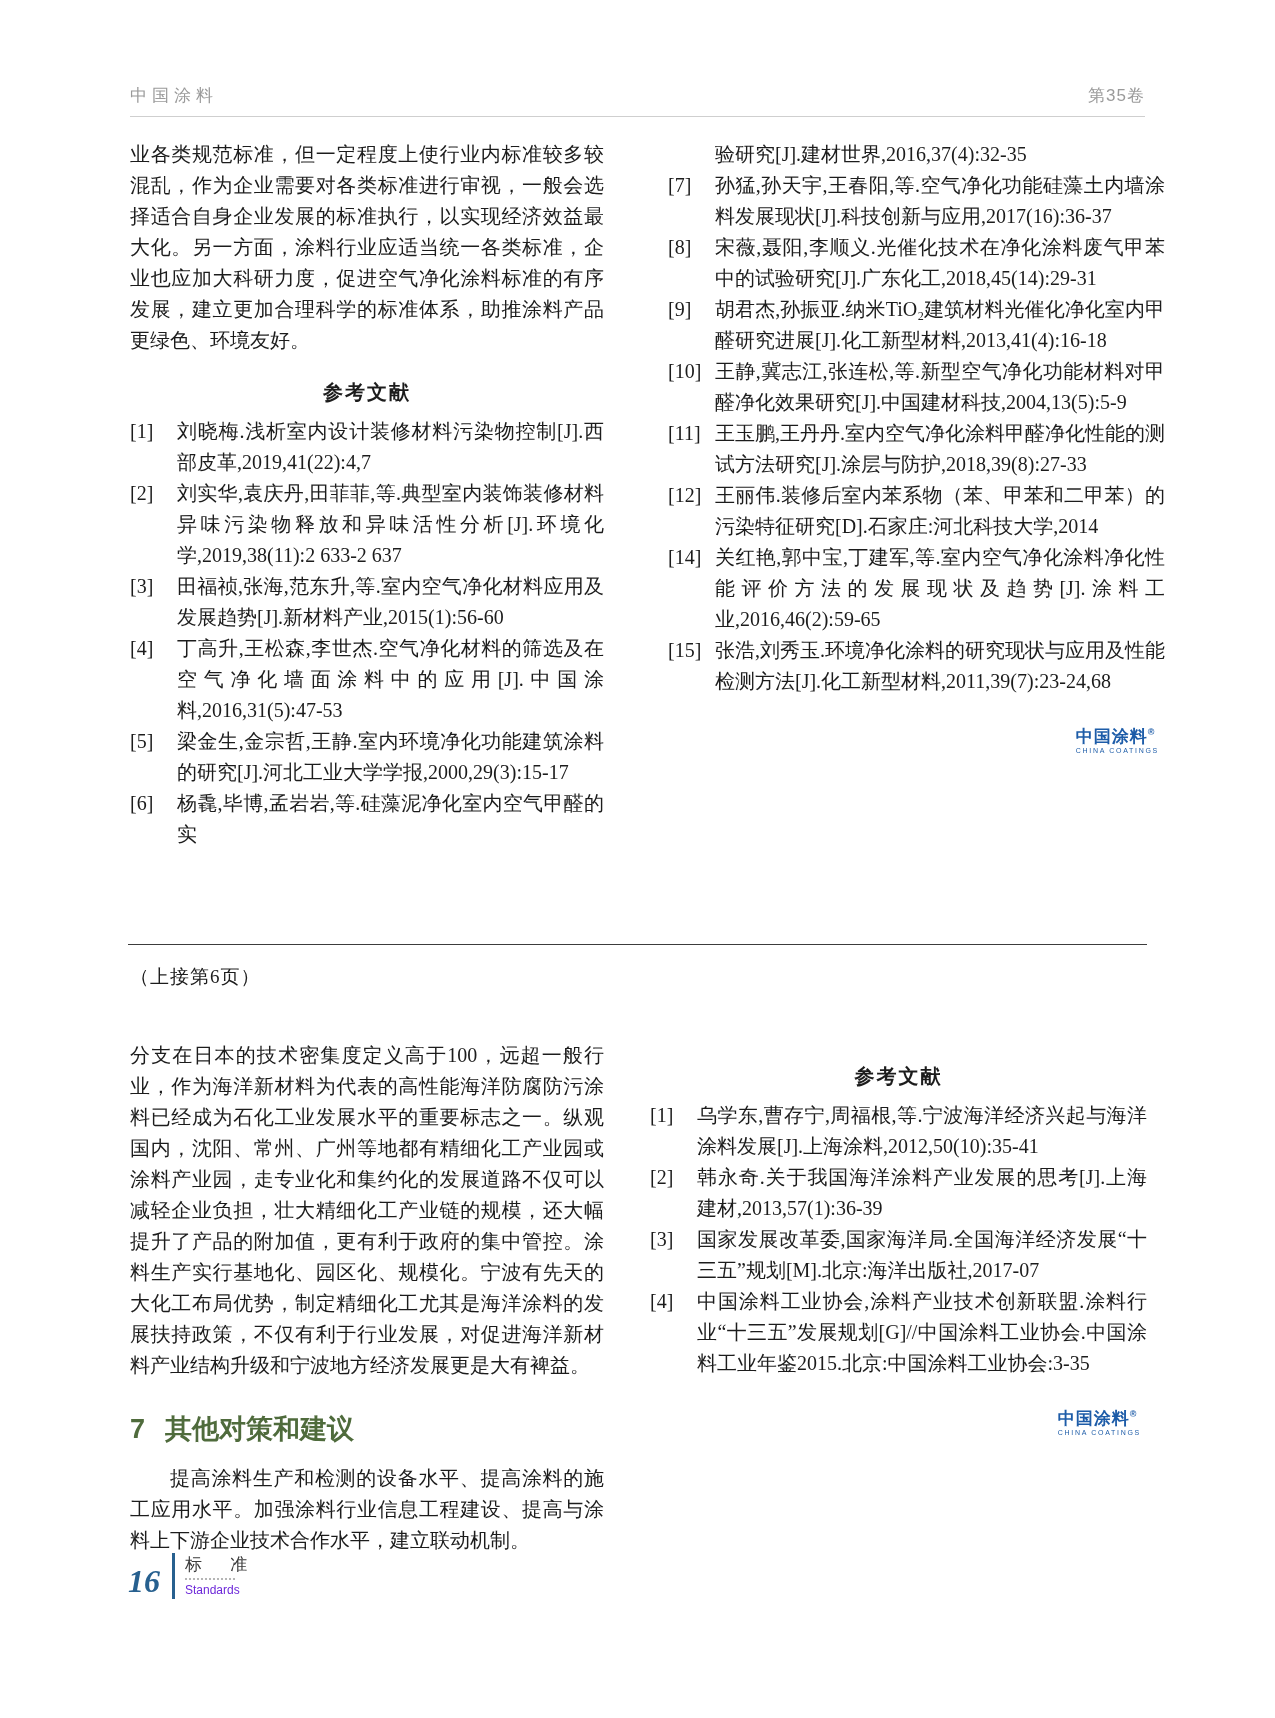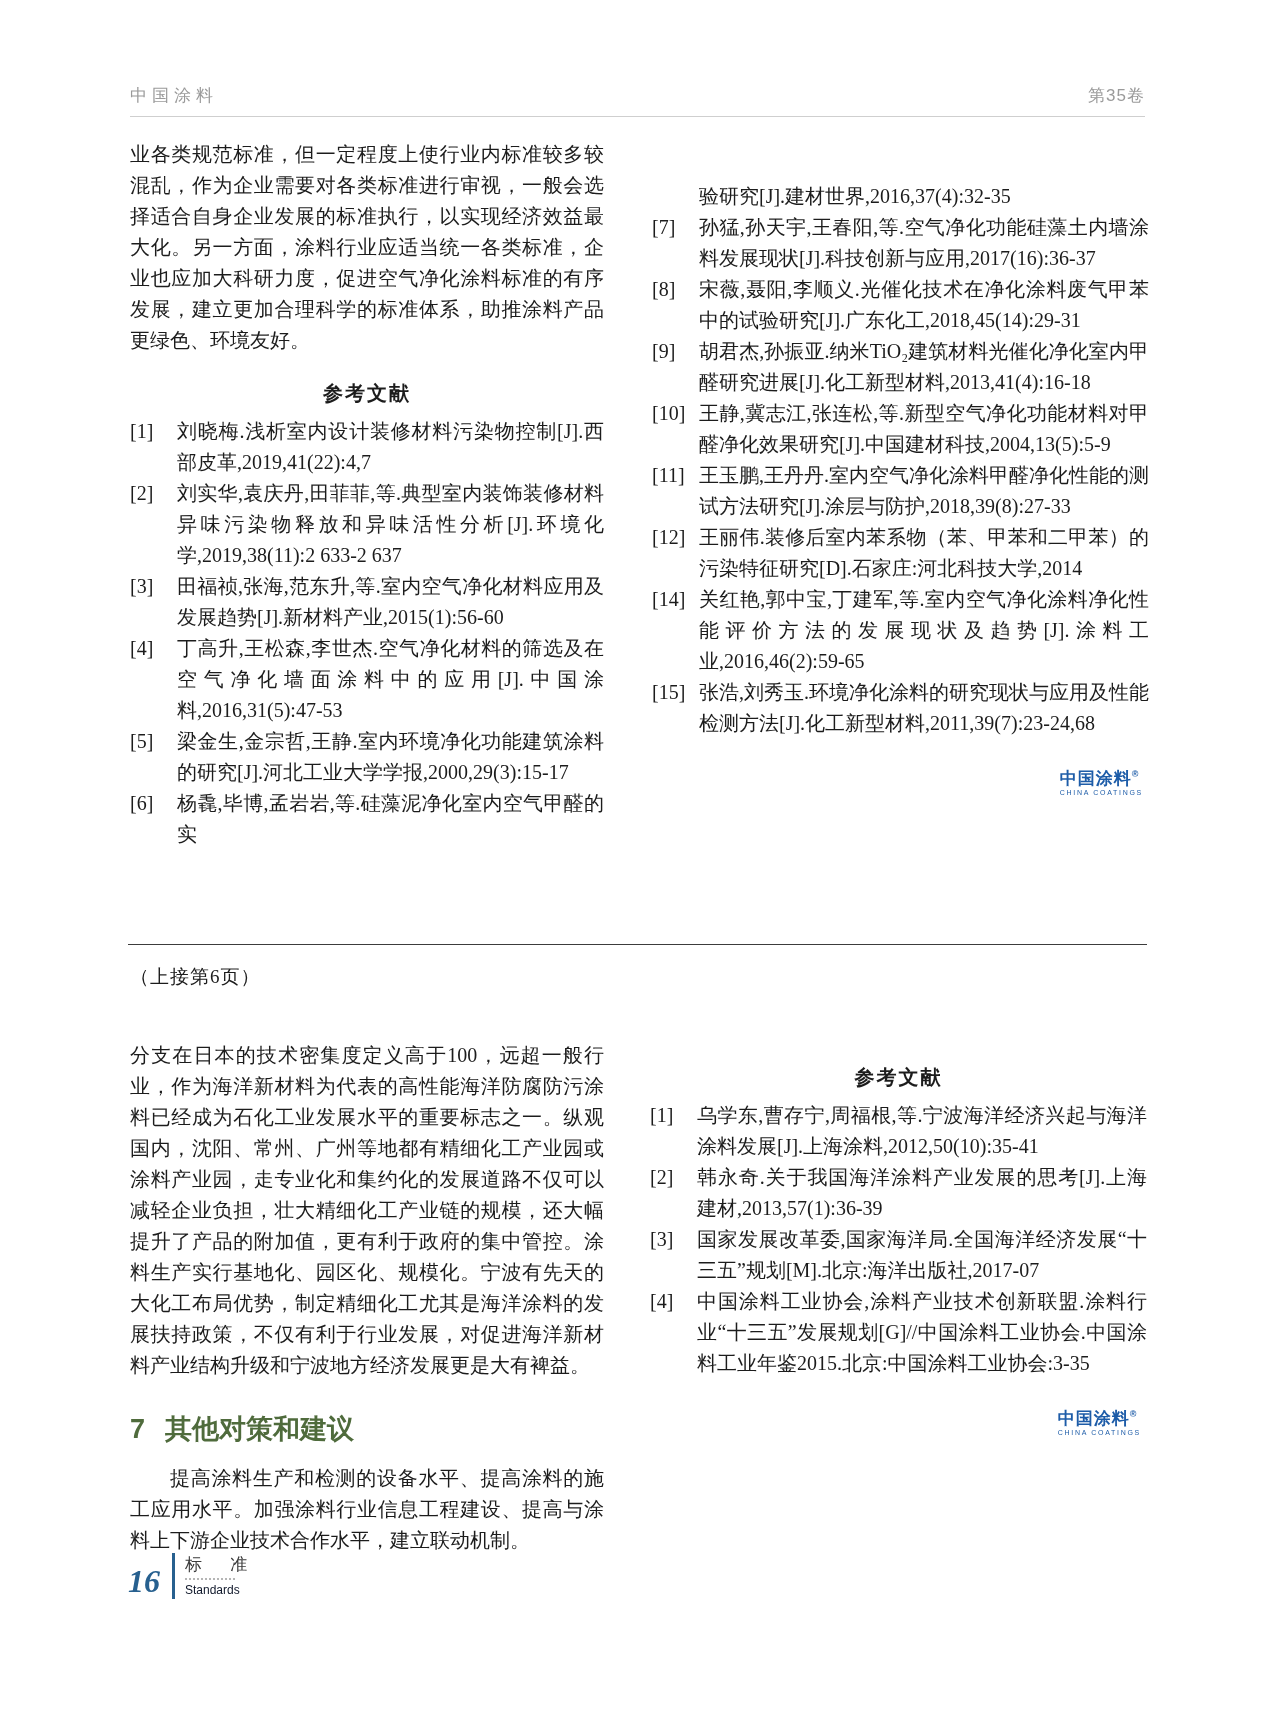--- a/index.html
+++ b/index.html
@@ -17,26 +17,26 @@
     font-family:"Liberation Sans","DejaVu Sans",sans-serif;
     font-size:17px; color:#9a9a9a;
     padding-bottom:9px; border-bottom:1px solid #cfcfcf;
   }
   .header .journal { letter-spacing:5px; }
   .header .volume { letter-spacing:1px; }
 
   
   .col { position:absolute; font-size:20px; line-height:31px; text-align:justify; }
   .top-left  { top:139px; left:130px; width:474px; }
-  .top-right { top:139px; left:652px; width:497px;margin-top:42px; }
+  .top-right { top:139px; left:668px; width:497px; }
   .bot-left  { top:1040px; left:130px; width:474px; }
   .bot-right { top:1040px; left:650px; width:497px; }
 
   .ref-title {
-    font-family:Liberation Sans, sans-serif;
+    font-family:Liberation Mono, monospace;
     font-weight:bold; text-align:center; font-size:20px;
     margin:22px 0 7px 0; letter-spacing:2px;
   }
   .ref { display:flex; }
   .ref-num { flex:0 0 47px; }
   .ref-text { flex:1; text-align:justify; }
   .ref-cont { padding-left:47px; }
 
   .indent { text-indent:2em; }
 
@@ -73,21 +73,21 @@
   }
   .footer-bar { width:3px; height:46px; background:#27608f; margin:0 10px 0 12px; }
   .footer-right { display:flex; flex-direction:column; }
   .footer-cn {
     font-family:Liberation Mono, monospace;
     font-size:17px; color:#3a3a3a; letter-spacing:9px; line-height:19px;
   }
   .footer-dots { width:50px; height:0; border-bottom:2px dotted #b5b5b5; margin:3px 0 4px 0; }
   .footer-en {
     font-family:"Liberation Sans","DejaVu Sans",sans-serif;
-    font-size:12px; color:#0f172a; line-height:13px;
+    font-size:12px; color:#6d28d9; line-height:13px;
   }
 </style>
 </head>
 <body>
 
 <div class="page">
 
   <div class="header">
     <span class="journal">中国涂料</span>
     <span class="volume">第35卷</span>

